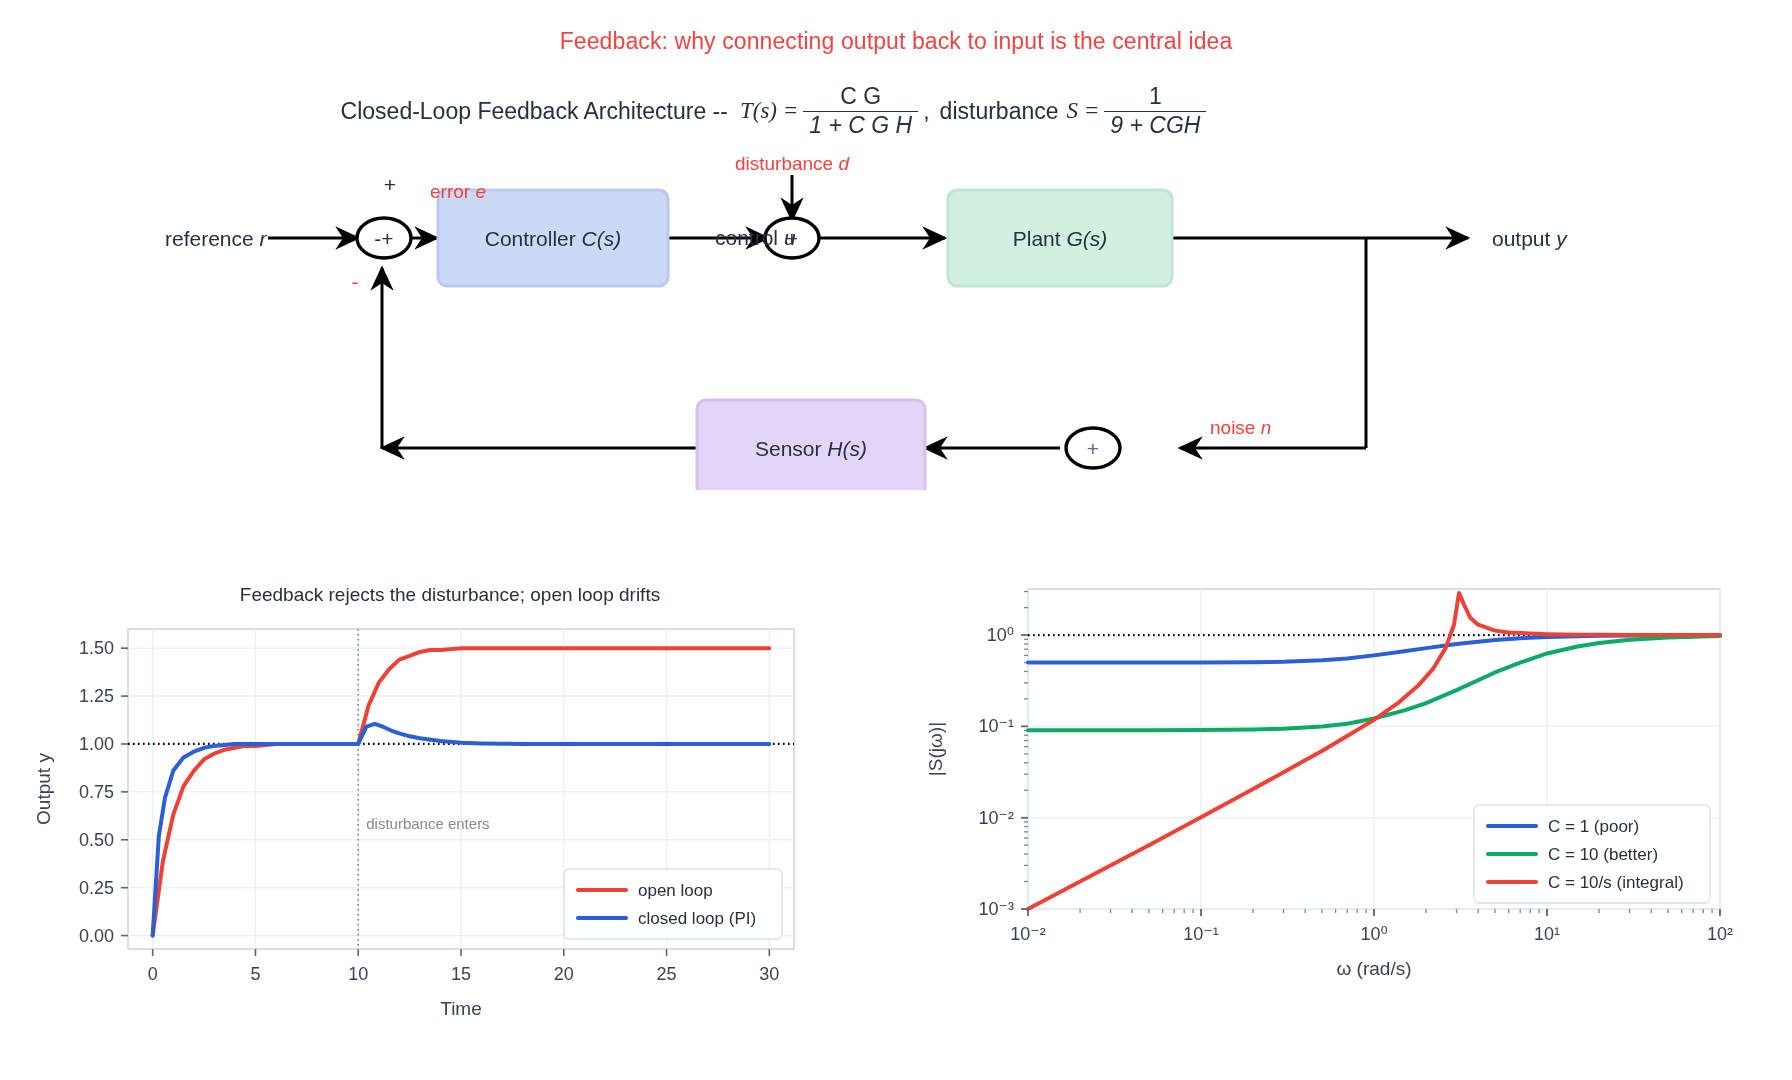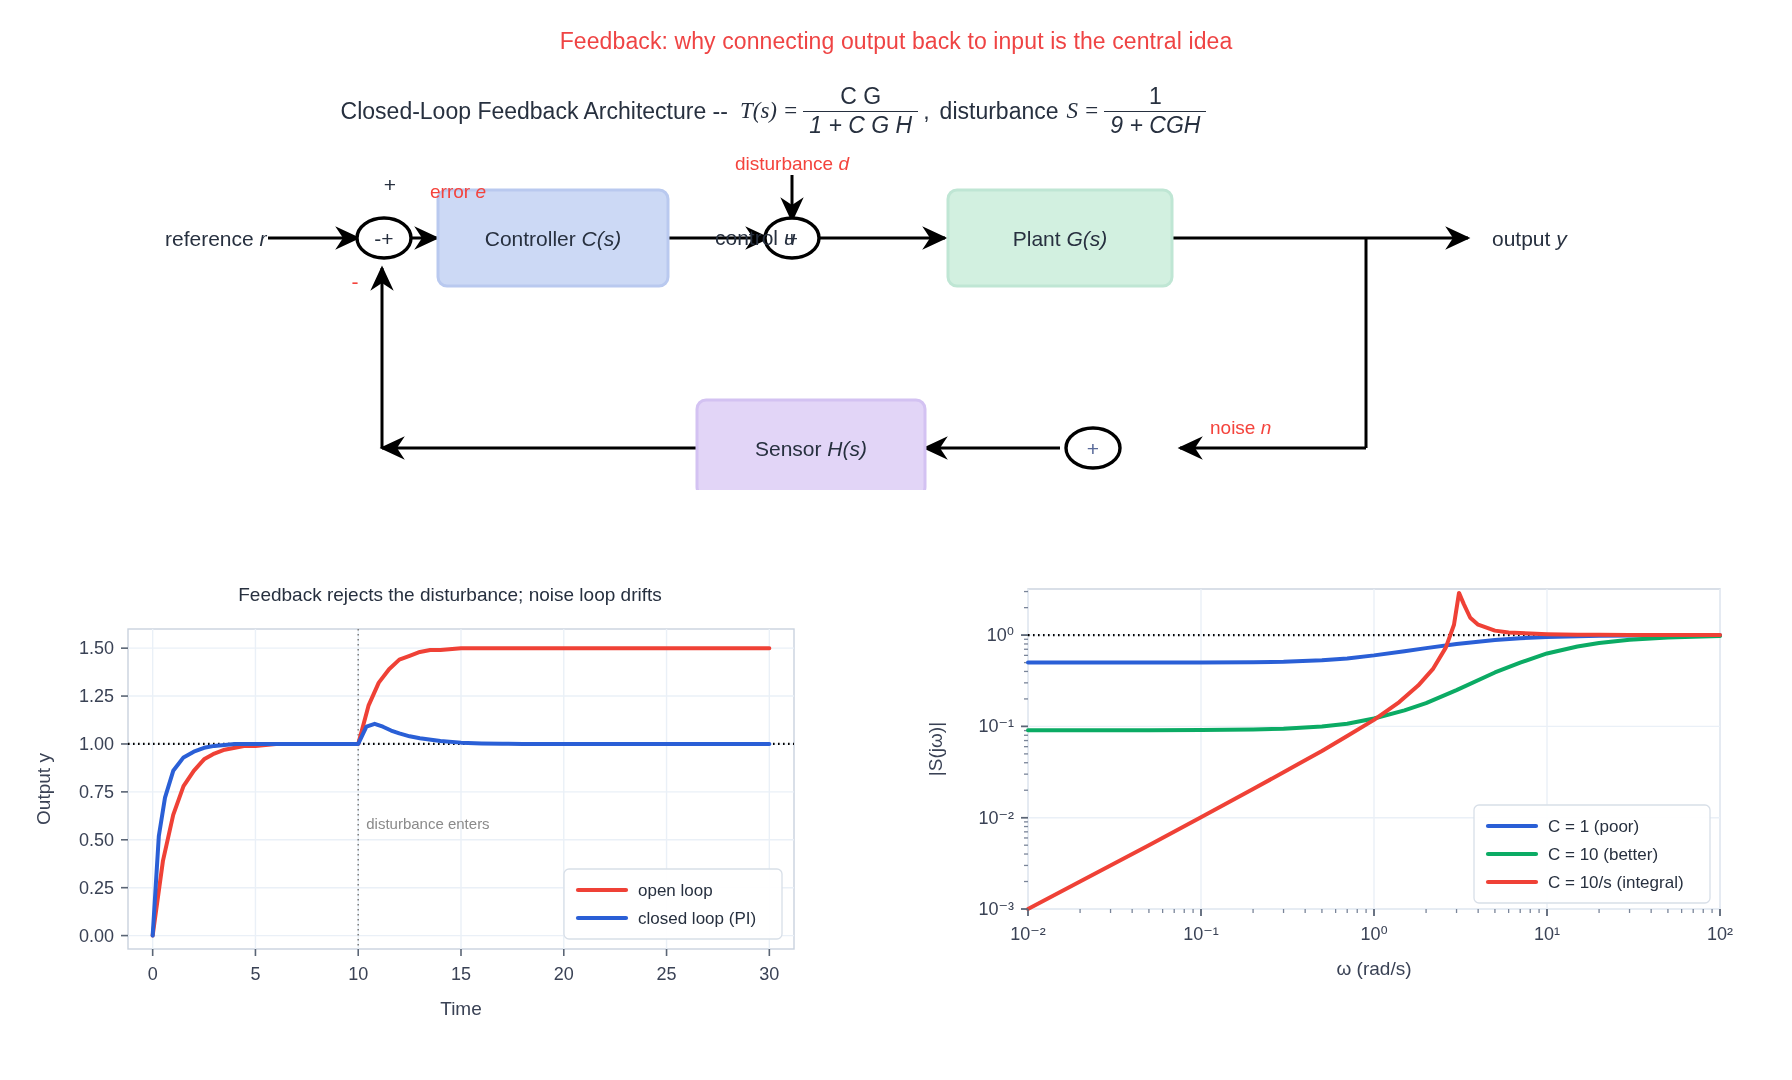--- a/index.html
+++ b/index.html
@@ -119,21 +119,21 @@
       <text x="165" y="96" font-size="21" fill="#27303f" font-family="Liberation Sans, sans-serif">reference <tspan font-style="italic">r</tspan></text>
       <text x="430" y="48" font-size="19" fill="#f4433c" font-family="Liberation Sans, sans-serif">error  <tspan font-style="italic">e</tspan></text>
       <text x="715" y="95" font-size="21" fill="#27303f" font-family="Liberation Sans, sans-serif">control <tspan font-style="italic">u</tspan></text>
       <text x="792" y="20" text-anchor="middle" font-size="19" fill="#f4433c" font-family="Liberation Sans, sans-serif">disturbance <tspan font-style="italic">d</tspan></text>
       <text x="1492" y="96" font-size="21" fill="#27303f" font-family="Liberation Sans, sans-serif">output <tspan font-style="italic">y</tspan></text>
       <text x="1210" y="284" font-size="19" fill="#f4433c" font-family="Liberation Sans, sans-serif">noise <tspan font-style="italic">n</tspan></text>
     </svg>
   </div>
 
   <div class="chart left">
-    <div class="chart-title">Feedback rejects the disturbance; noise loop drifts</div>
+    <div class="chart-title">Feedback rejects the disturbance; open loop drifts</div>
     <svg id="svg-left" width="880" height="420" viewBox="0 0 880 420" xmlns="http://www.w3.org/2000/svg">
         <rect x="118" y="14" width="666" height="320" fill="#ffffff" stroke="#c9d2de" stroke-width="1.4"></rect>
         <line x1="142.66666666666666" y1="14" x2="142.66666666666666" y2="334" stroke="#eaf0f7" stroke-width="1.4"></line>
         <line x1="245.44444444444446" y1="14" x2="245.44444444444446" y2="334" stroke="#eaf0f7" stroke-width="1.4"></line>
         <line x1="348.2222222222222" y1="14" x2="348.2222222222222" y2="334" stroke="#eaf0f7" stroke-width="1.4"></line>
         <line x1="451" y1="14" x2="451" y2="334" stroke="#eaf0f7" stroke-width="1.4"></line>
         <line x1="553.7777777777778" y1="14" x2="553.7777777777778" y2="334" stroke="#eaf0f7" stroke-width="1.4"></line>
         <line x1="656.5555555555555" y1="14" x2="656.5555555555555" y2="334" stroke="#eaf0f7" stroke-width="1.4"></line>
         <line x1="759.3333333333334" y1="14" x2="759.3333333333334" y2="334" stroke="#eaf0f7" stroke-width="1.4"></line>
         <line x1="118" y1="320.5868263473054" x2="784" y2="320.5868263473054" stroke="#eaf0f7" stroke-width="1.4"></line>

